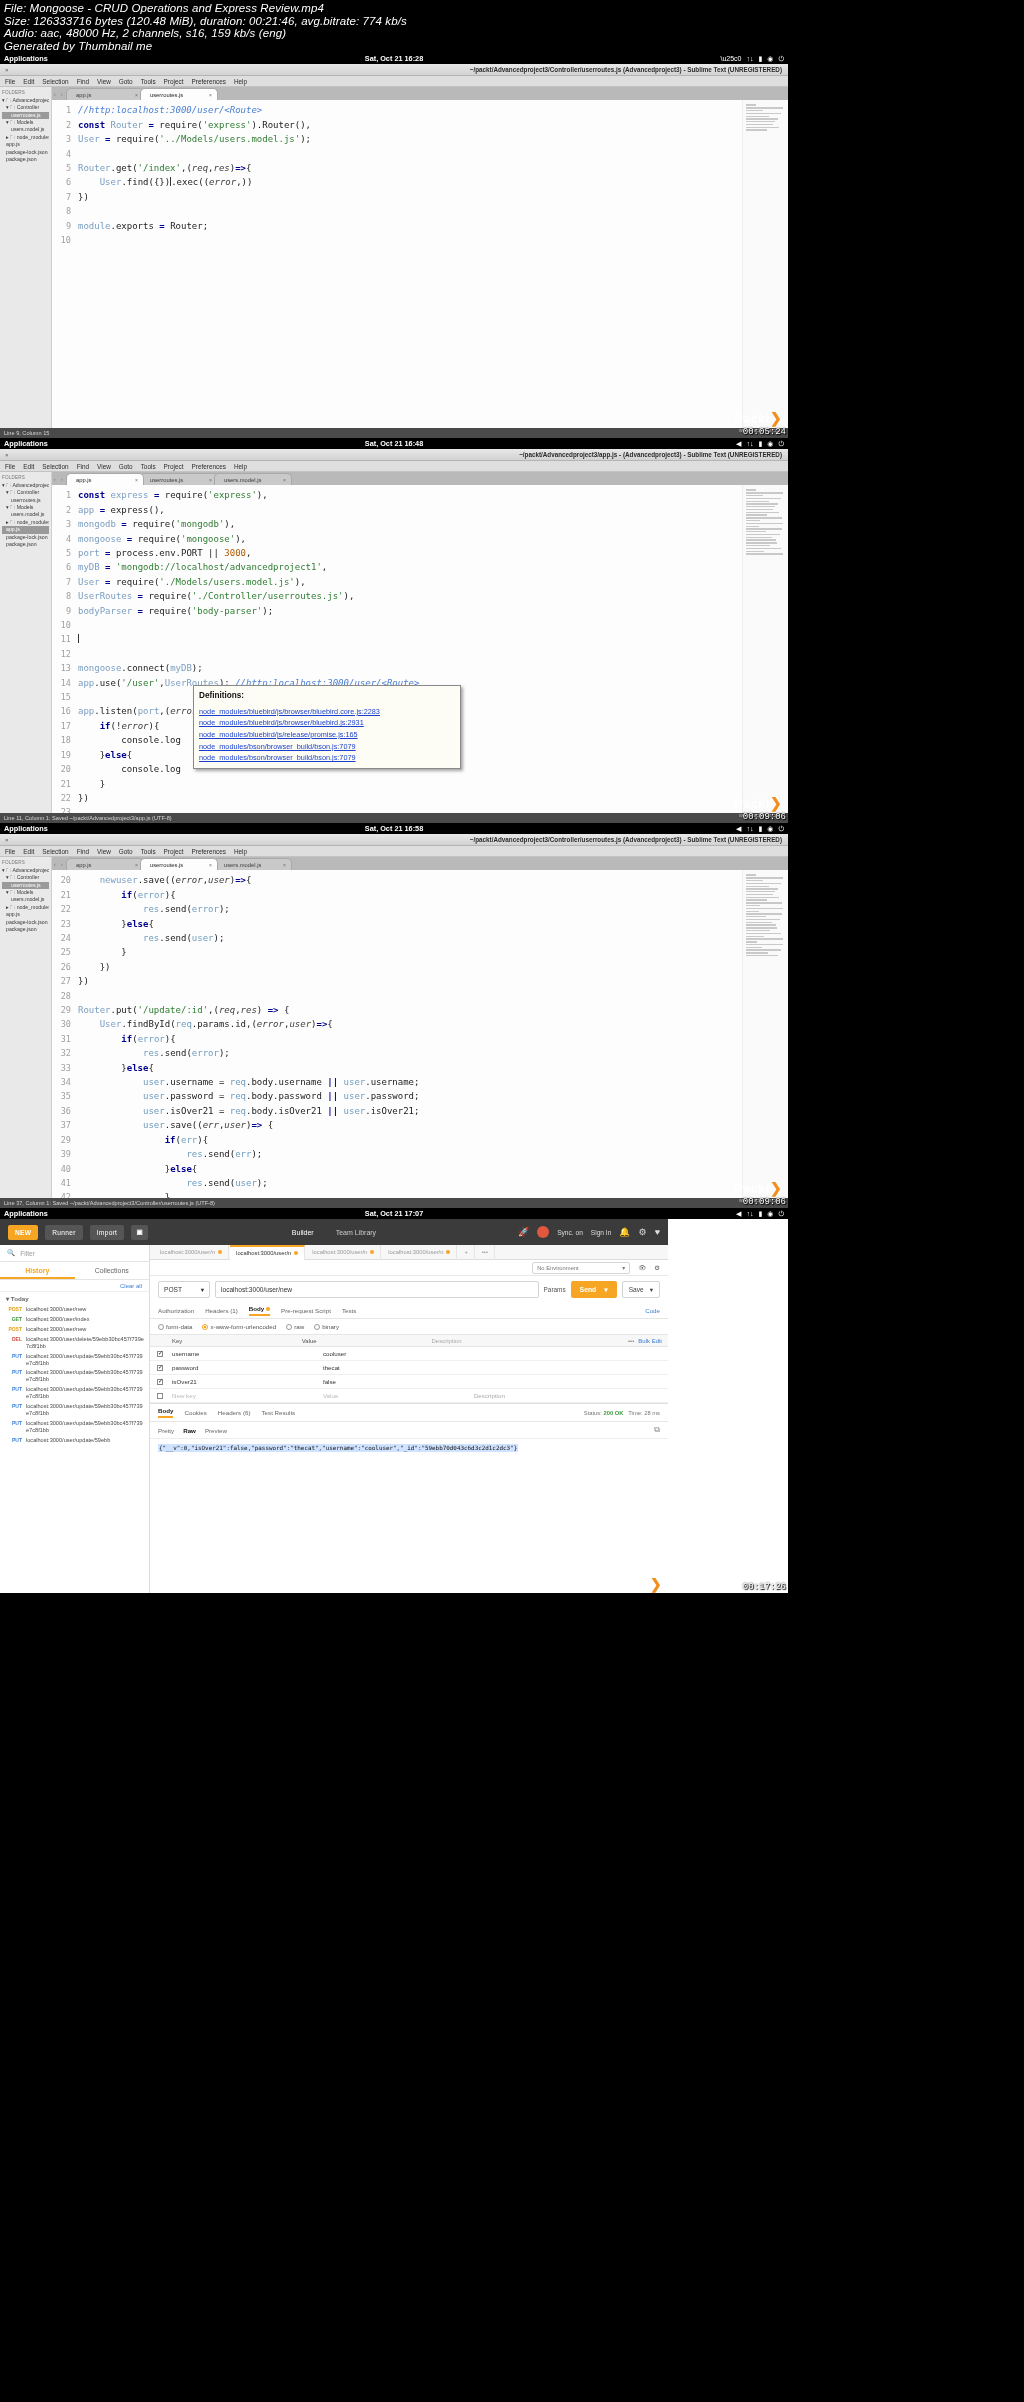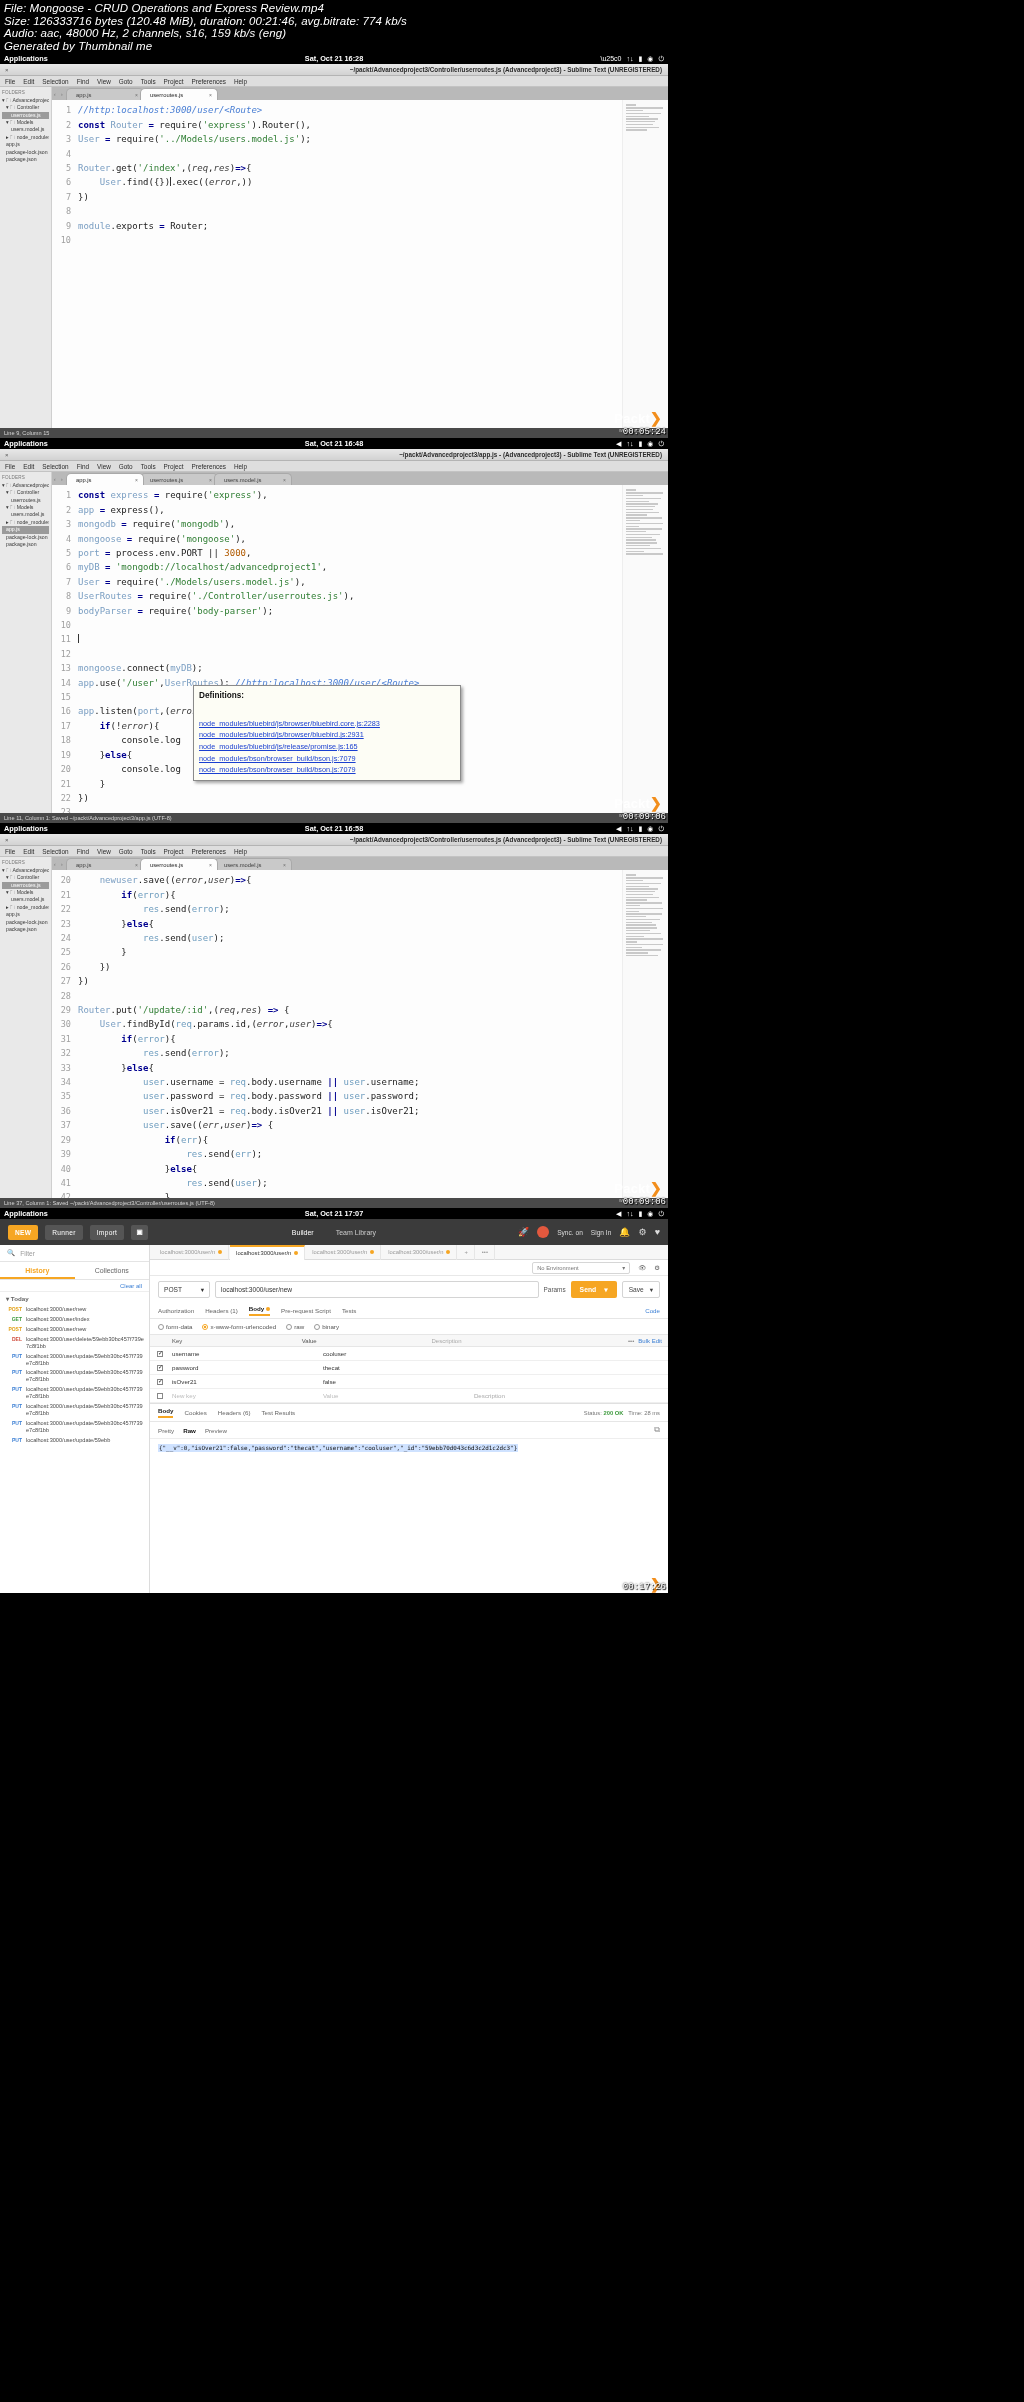--- a/index.html
+++ b/index.html
@@ -11,21 +11,21 @@
   
   .vid-header{
     background:#000; color:#fff; padding:2px 4px 1px 4px;
     font-family:"Liberation Sans", sans-serif;
     font-style:italic; font-size:11.5px; line-height:12.6px;
     white-space:nowrap;
   }
   .vid-header div{ letter-spacing:.1px; }
 
   
-  .frame{ position:relative; width:668px; height:385px; background:#fff; overflow:hidden; }
+  .frame{ position:relative; width:788px; height:385px; background:#fff; overflow:hidden; }
   .frame-time{
     position:absolute; right:2px; bottom:1px; color:#fff;
     font-size:9px; font-family:Liberation Mono, monospace;
     text-shadow:0 0 2px #000,1px 1px 1px #000; z-index:40;text-align:right;
   }
   .packt{
     position:absolute; right:6px; bottom:12px; color:#fff;
     font-weight:bold; font-size:13px; letter-spacing:.2px; z-index:30;
     font-family:"Liberation Sans", sans-serif;
   }
@@ -118,21 +118,21 @@
     height:10px; background:#4a4a4a; color:#d6d6d6; font-size:5.6px;
     display:flex; align-items:center; padding-left:4px; gap:4px;
   }
 
   
   .defpop{
     position:absolute; z-index:25; background:#fdfdf5;
     border:1px solid #8a8a8a; box-shadow:2px 2px 3px rgba(0,0,0,.35);
     font-family:"Liberation Sans", sans-serif; padding:3px 5px 4px 5px;
   }
-  .defpop .dt{ font-size:8.2px; font-weight:bold; color:#111; margin-bottom:14px;}
+  .defpop .dt{ font-size:8.2px; font-weight:bold; color:#111; margin-bottom:2px;}
   .defpop a{ display:block; font-size:7.3px; color:#1a3fd0; text-decoration:underline; line-height:11.6px; white-space:nowrap;}
 
   
   .pm{ width:668px; height:385px; background:#fff; position:relative; overflow:hidden;}
   .pm-top{
     height:26px; background:#3b3b3b; display:flex; align-items:center;
     padding:0 8px; gap:7px; position:relative;
   }
   .pm-btn{
     height:15px; border-radius:2px; font-size:6.6px; color:#fff;

